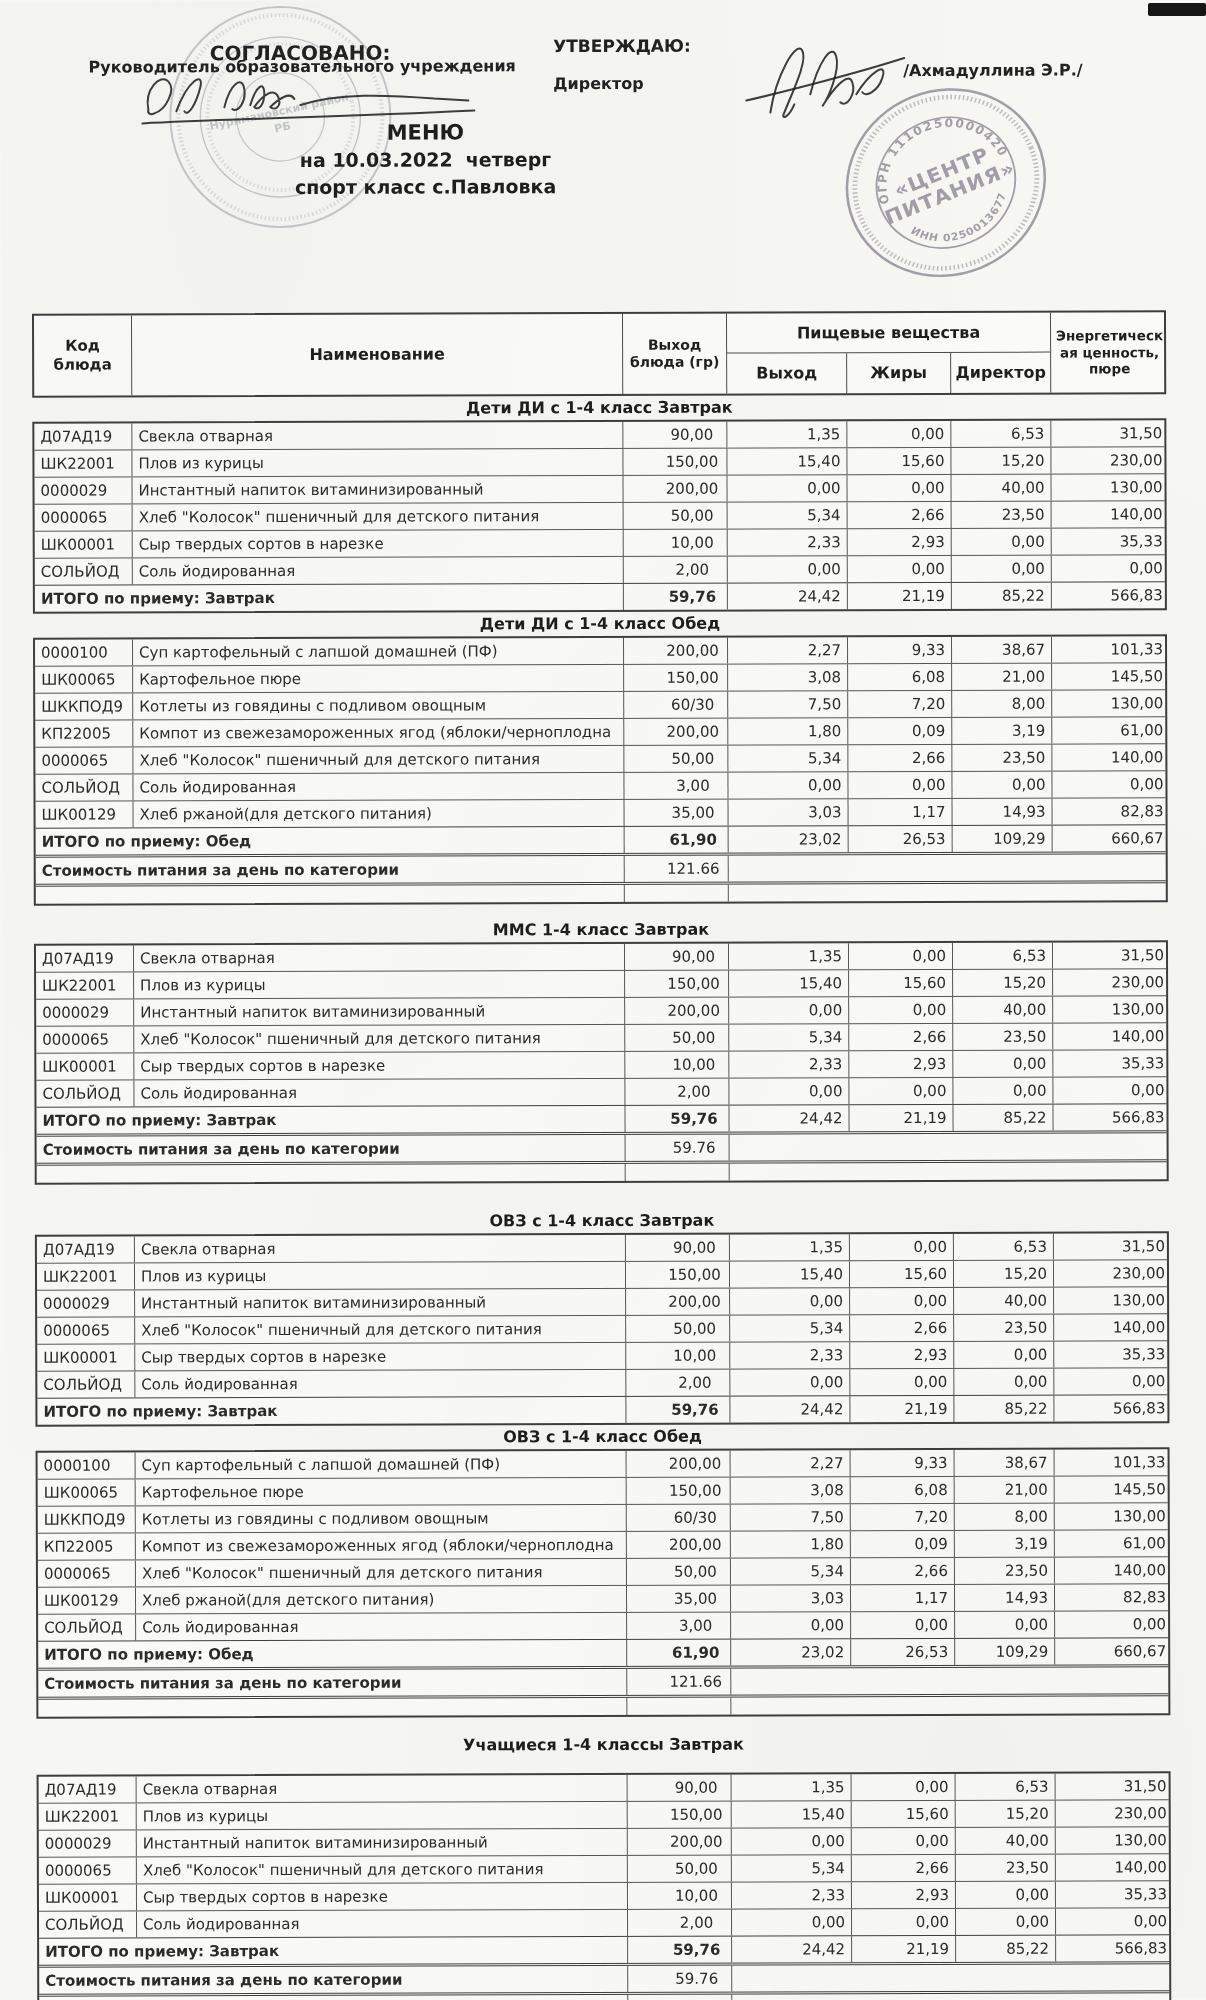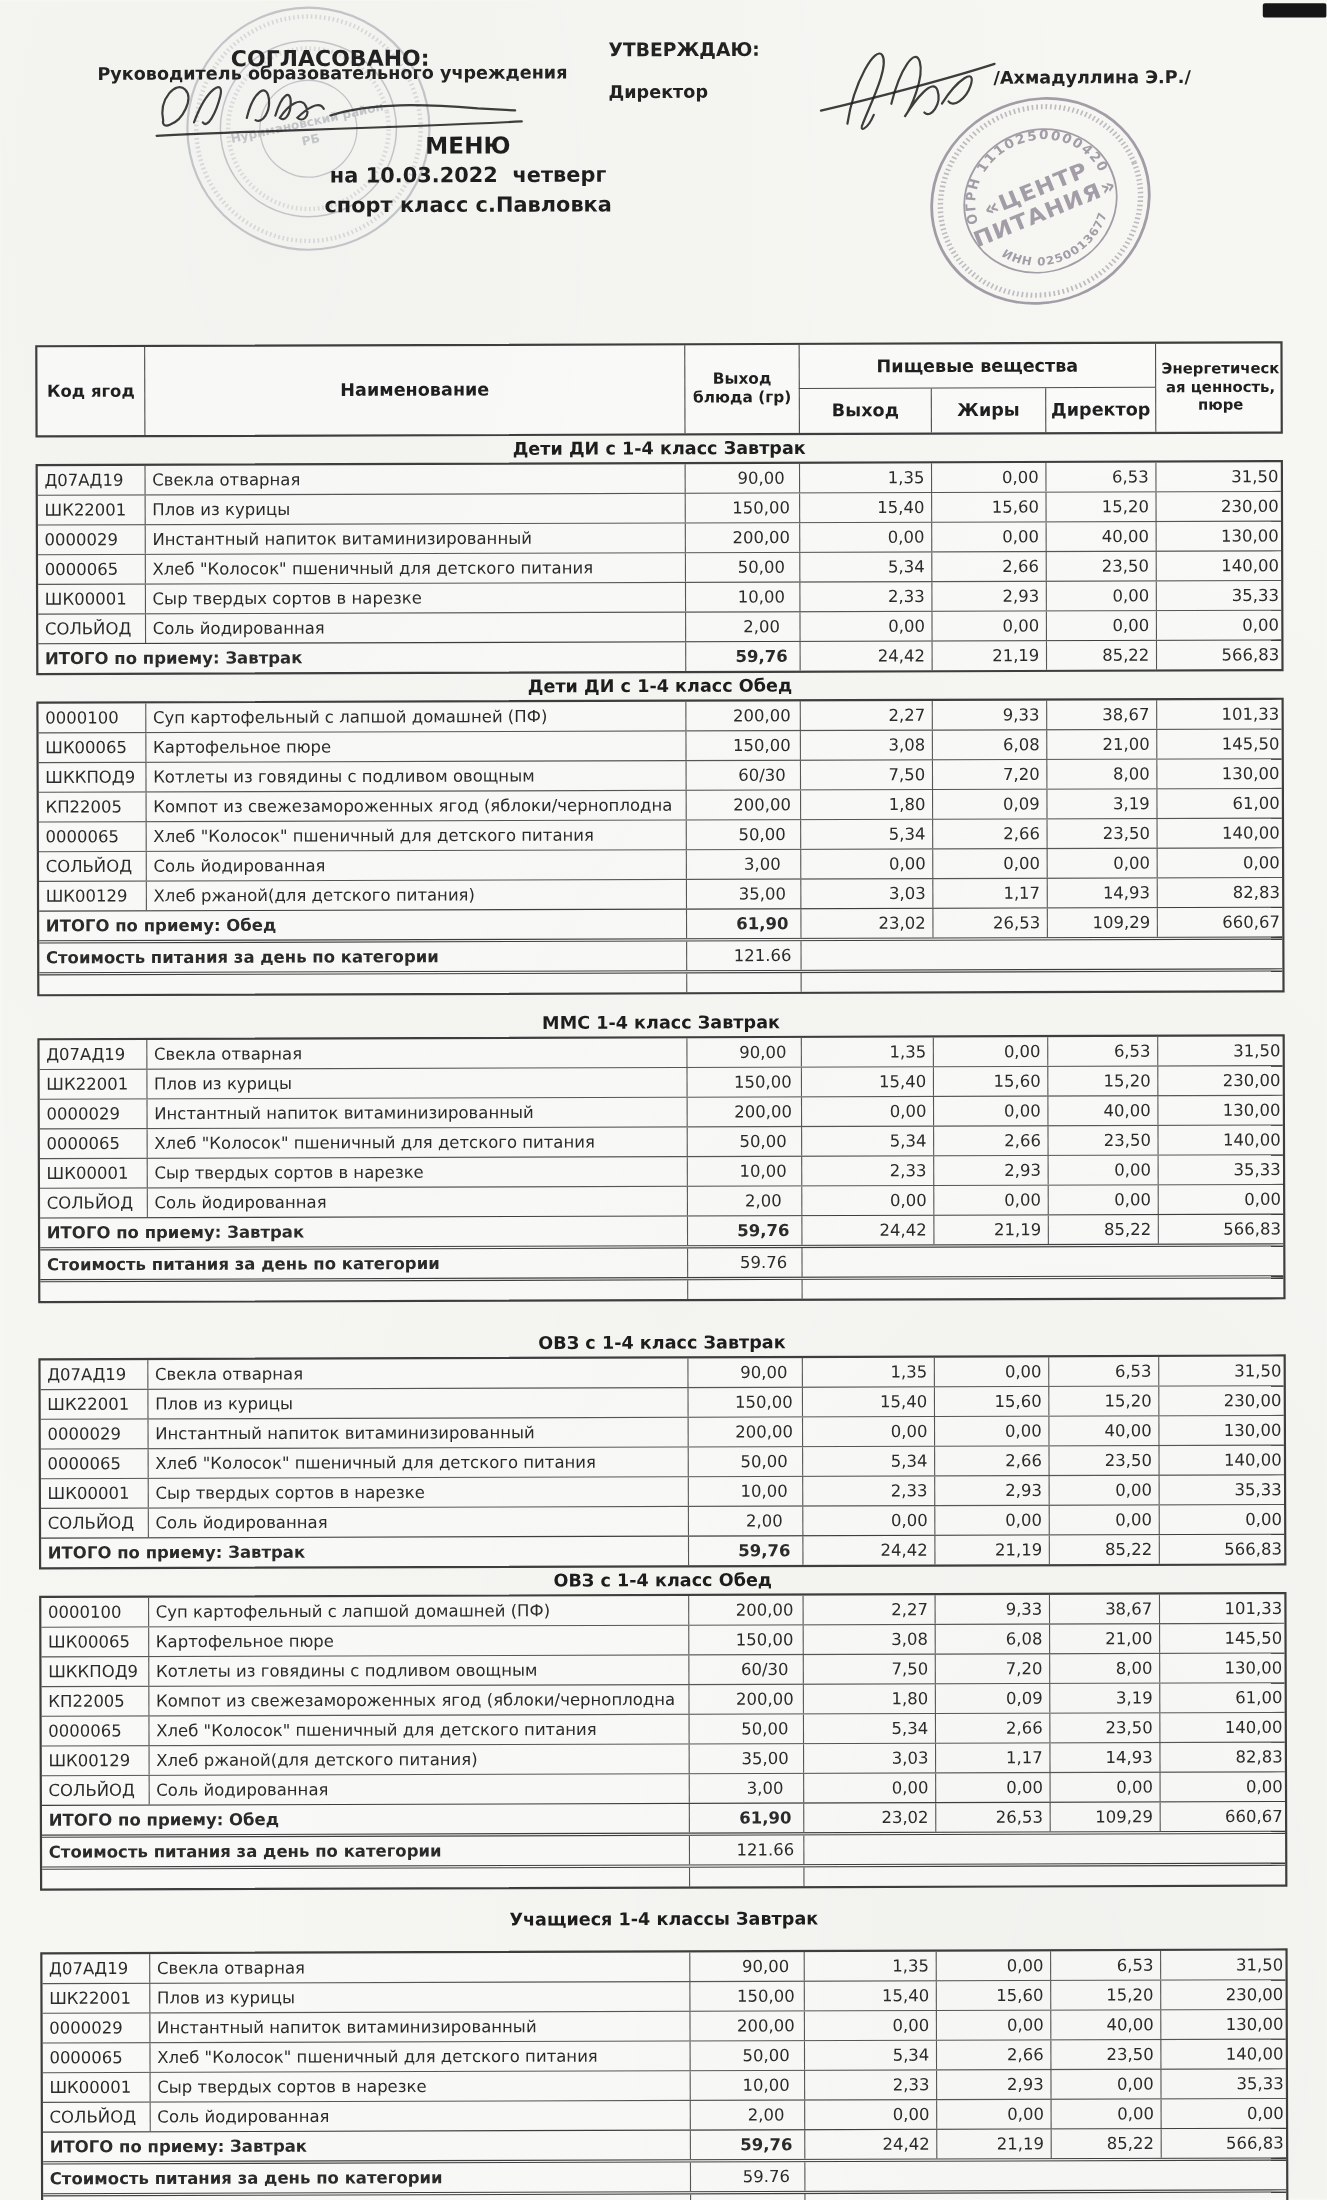--- a/index.html
+++ b/index.html
@@ -152,21 +152,21 @@
 
     <div class="menu-title">
       <div class="t1">МЕНЮ</div>
       <div class="t2">на 10.03.2022  четверг</div>
       <div class="t3">спорт класс с.Павловка</div>
     </div>
   </div>
 
   <div class="tbl-wrap">
     <div class="thead cols">
-      <div class="th th-code">Код ягод</div>
+      <div class="th th-code">Код блюда</div>
       <div class="th th-name">Наименование</div>
       <div class="th th-out">Выход блюда (гр)</div>
       <div class="th th-group">Пищевые вещества</div>
       <div class="th th-sub" style="grid-column:4">Выход</div>
       <div class="th th-sub" style="grid-column:5">Жиры</div>
       <div class="th th-sub" style="grid-column:6">Директор</div>
       <div class="th th-energy">Энергетическ ая ценность, пюре</div>
     </div>
     <div>
   <section class="menu-section">

